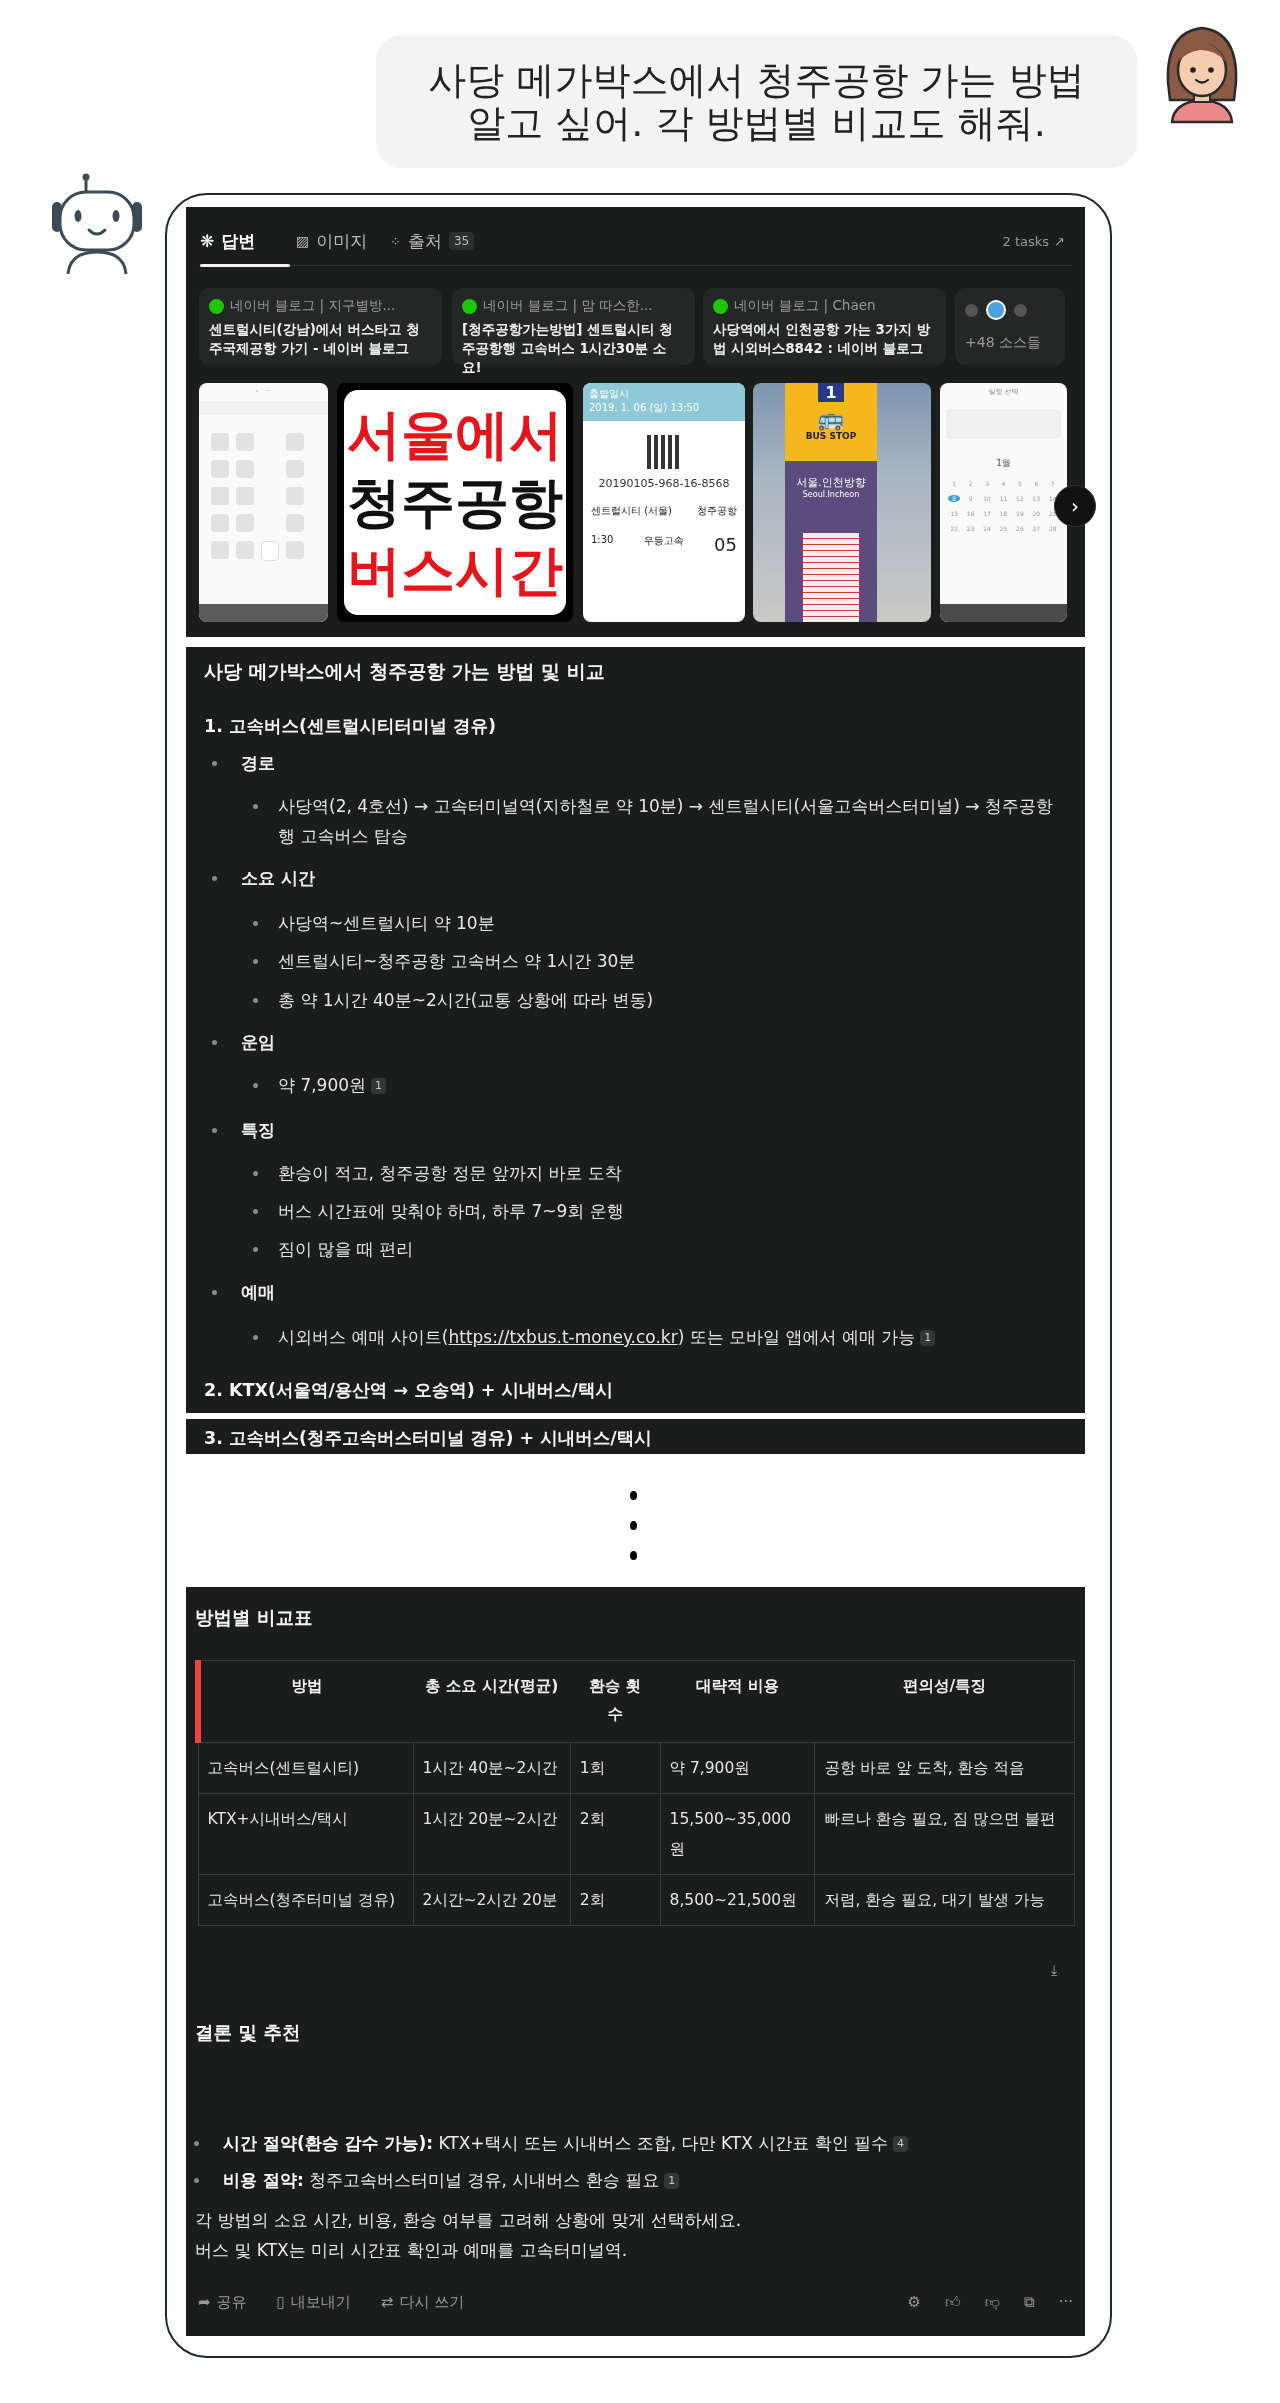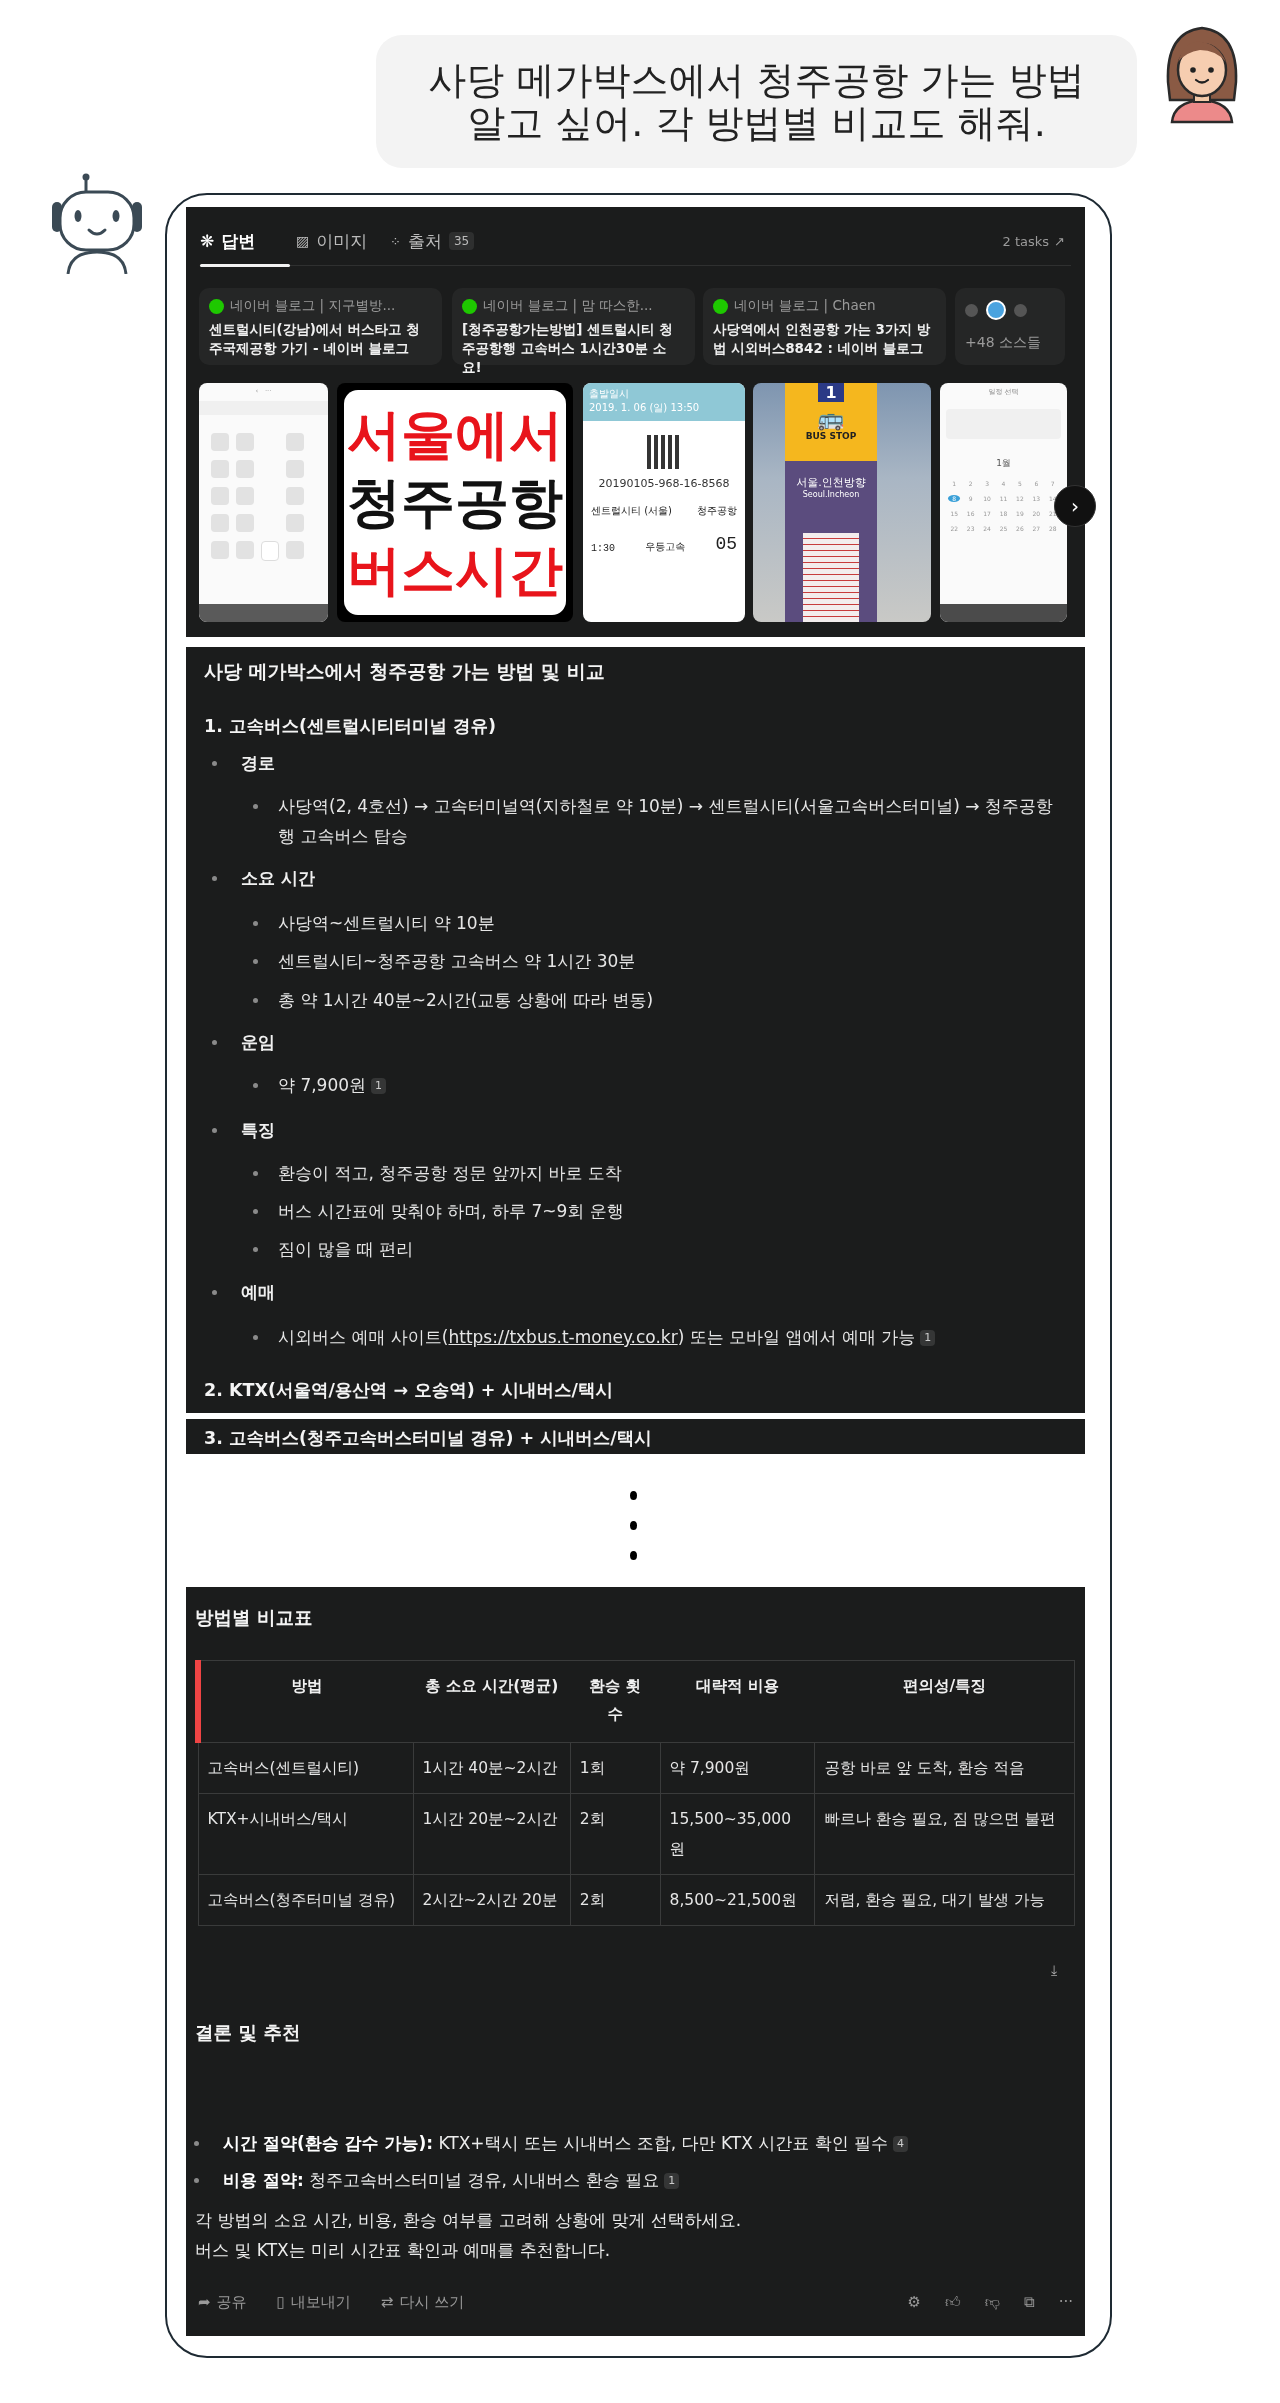--- a/index.html
+++ b/index.html
@@ -211,21 +211,21 @@
     <div style="background:#8fc8d6; height:38px; padding:4px 6px; box-sizing:border-box; color:#fff; font-size:10px;">
       <div style="font-size:10px;">출발일시</div>
       <div>2019. 1. 06 (일) 13:50</div>
     </div>
     <div style="margin:14px auto 0; width:34px; height:34px; background:repeating-linear-gradient(90deg,#111 0 4px,#fff 4px 7px),#111; opacity:.85;"></div>
     <div style="text-align:center; font-size:11px; color:#333; margin-top:8px;">20190105-968-16-8568</div>
     <div style="display:flex; justify-content:space-between; padding:14px 8px 0; font-size:10px; color:#222;">
       <span>센트럴시티 (서울)</span>
       <span>청주공항</span>
     </div>
-    <div style="display:flex; justify-content:space-between; padding:16px 8px 0; font-size:10px; color:#222; align-items:flex-end;font-family:Liberation Mono, monospace;">
+    <div style="display:flex; justify-content:space-between; padding:16px 8px 0; font-size:10px; color:#222; align-items:flex-start;">
       <span>1:30</span>
       <span>우등고속</span>
       <span style="font-size:18px;">05</span>
     </div>
   </div>
   <div class="img-tile" style="left:567px; width:178px; background:linear-gradient(180deg,#7e95b0 0%,#a9b6c4 40%,#c9c9c6 100%);">
     <div style="position:absolute; left:32px; width:92px; top:0; height:239px; background:#5b4c7e;"></div>
     <div style="position:absolute; left:32px; width:92px; top:0; height:78px; background:#f5b71e; text-align:center;">
       <div style="margin:0 auto; width:26px; background:#2b3a86; color:#fff; font-size:16px; font-weight:bold;">1</div>
       <div style="font-size:22px; color:#222; margin-top:4px;">🚌</div>
@@ -377,21 +377,21 @@
   <div class="dl-icon">⤓</div>
 
   <div class="h-sec" style="left:9px; top:433px; font-size:18.5px;">결론 및 추천</div>
   <div class="li1b" style="top:541px;">
       <span class="t"><b>시간 절약(환승 감수 가능):</b><span> KTX+택시 또는 시내버스 조합, 다만 KTX 시간표 확인 필수</span><span class="cite">4</span></span>
     </div>
   <div class="li1b" style="top:578px;">
       <span class="t"><b>비용 절약:</b><span> 청주고속버스터미널 경유, 시내버스 환승 필요</span><span class="cite">1</span></span>
     </div>
   <div class="plain" style="left:9px; top:622px;">각 방법의 소요 시간, 비용, 환승 여부를 고려해 상황에 맞게 선택하세요.</div>
-  <div class="plain" style="left:9px; top:652px;">버스 및 KTX는 미리 시간표 확인과 예매를 추천합니다.</div>
+  <div class="plain" style="left:9px; top:652px;">버스 및 KTX는 미리 시간표 확인과 예매를 고속터미널역.</div>
 
   <div class="actions">
     <div class="act">
         <span>➦</span>
         <span>공유</span>
       </div>
     <div class="act">
         <span>▯</span>
         <span>내보내기</span>
       </div>

